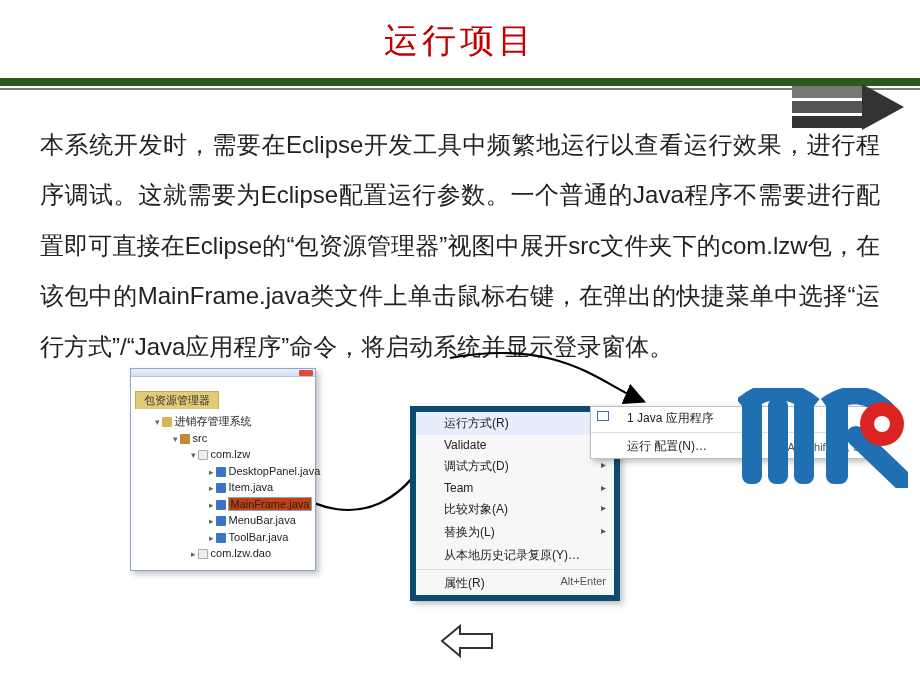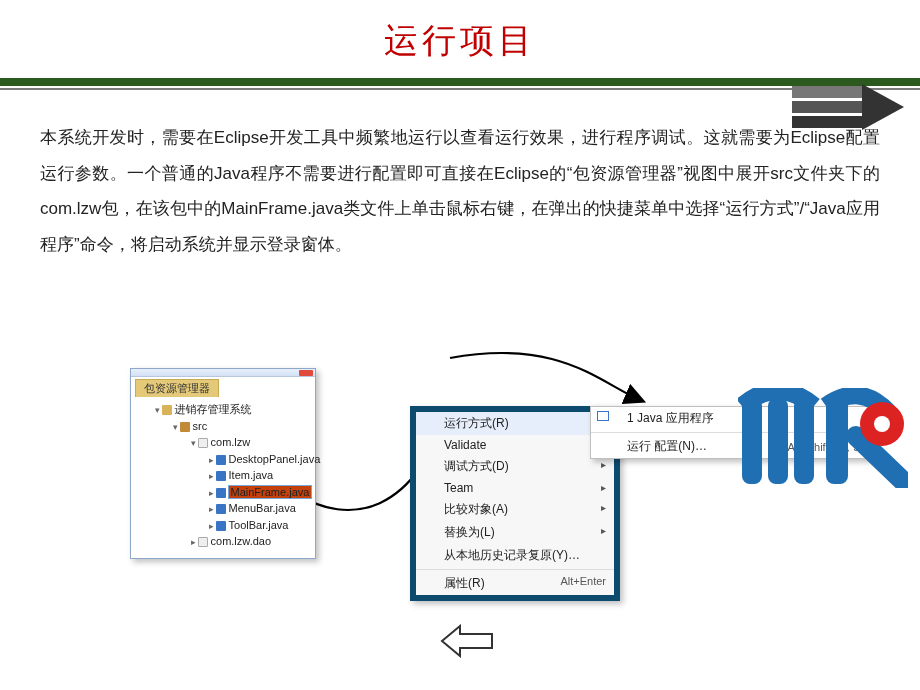--- a/index.html
+++ b/index.html
@@ -10,29 +10,29 @@
   .title { text-align: center; font-size: 34px; color: #c00000; padding-top: 18px; letter-spacing: 4px; }
   .hr-bar { height: 8px; background: #2c5a1e; margin: 14px 0 0 0; }
   .hr-line { height: 2px; background: #7a7a7a; margin-top: 2px; }
 
   .arrow-deco { position: absolute; top: 86px; right: 8px; width: 120px; height: 42px; }
   .arrow-deco .bar1 { position: absolute; top: 0; left: 0; width: 70px; height: 12px; background: #777; }
   .arrow-deco .bar2 { position: absolute; top: 15px; left: 0; width: 70px; height: 12px; background: #555; }
   .arrow-deco .bar3 { position: absolute; top: 30px; left: 0; width: 70px; height: 12px; background: #333; }
   .arrow-deco .tri  { position: absolute; top: -2px; left: 70px; width: 0; height: 0; border-left: 42px solid #333; border-top: 23px solid transparent; border-bottom: 23px solid transparent; }
 
-  .body-text { padding: 30px 40px 0 40px; font-size: 17px; color: #222; line-height: 2.1; text-align: justify; }
+  .body-text { padding: 30px 40px 0 40px; font-size: 24px; color: #222; line-height: 2.1; text-align: justify; }
 
   .figures { position: absolute; top: 368px; left: 130px; width: 740px; }
 
   
   .pkg-win { position: absolute; top: 0; left: 0; width: 186px; border: 1px solid #8fa8c9; box-shadow: 3px 3px 6px rgba(0,0,0,.25); background: #fff; font-size: 11px; }
   .pkg-win .titlebar { height: 8px; background: linear-gradient(#e8effb,#d3e1f5); border-bottom: 1px solid #b6c7de; position: relative; }
   .pkg-win .closebtn { position: absolute; right: 2px; top: 1px; width: 14px; height: 6px; background: #e04b3c; border-radius: 1px; }
-  .pkg-win .tab { display: inline-block; background: #e4c978; border: 1px solid #c6ab54; border-bottom: none; padding: 1px 8px; margin: 2px 0 0 4px; font-size: 11px; color: #333; }
+  .pkg-win .tab { display: inline-block; background: #e4c978; border: 1px solid #c6ab54; border-bottom: none; padding: 1px 8px; margin: 14px 0 0 4px; font-size: 11px; color: #333; }
   .pkg-win .tree { padding: 4px 24px 8px 6px; line-height: 1.5; color: #222; }
   .tree ul { list-style: none; padding-left: 14px; position: relative; }
   .tree li { position: relative; padding-left: 4px; white-space: nowrap; }
   .tree .tri-exp::before { content: "▾"; color: #666; margin-right: 2px; font-size: 9px; }
   .tree .tri-col::before { content: "▸"; color: #666; margin-right: 2px; font-size: 9px; }
   .ico { display: inline-block; width: 10px; height: 10px; margin-right: 3px; vertical-align: middle; border-radius: 1px; }
   .ico-proj { background: #d9b35a; }
   .ico-src  { background: #c28a36; }
   .ico-pkg  { background: #efefef; border: 1px solid #aaa; }
   .ico-java { background: #3a74c4; }

